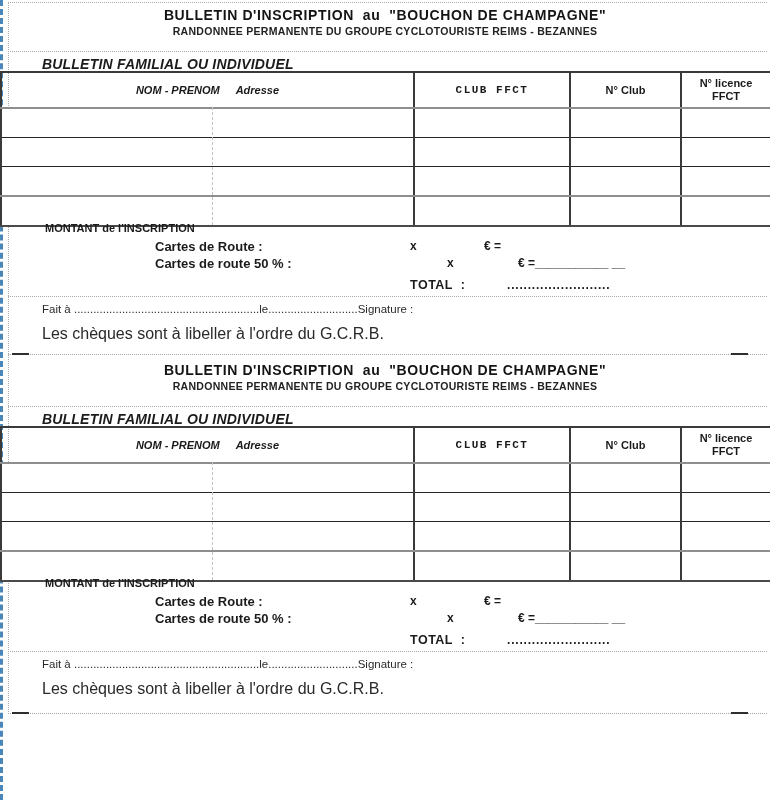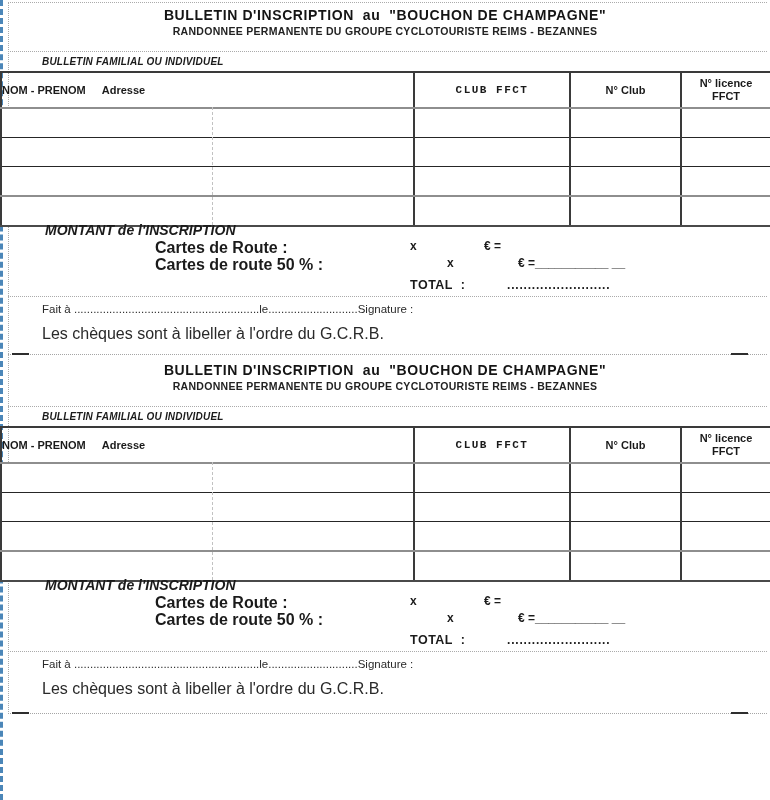--- a/index.html
+++ b/index.html
@@ -16,40 +16,40 @@
   .cut-line{position:absolute;left:0;right:0;height:4px;}
   .cut-line .dots{position:absolute;left:8px;right:3px;top:2px;border-top:1px dotted #a5a5a5;}
   .cut-line .dash{position:absolute;top:1px;width:17px;border-top:2px solid #2e2e2e;}
   .cut-line .dash.left{left:12px;}
   .cut-line .dash.right{right:22px;}
   
   .form-copy{position:absolute;left:0;width:770px;height:355px;}
   .title{left:0;right:0;top:7px;text-align:center;font-weight:bold;font-size:14px;letter-spacing:.6px;color:#141414;}
   .subtitle{left:0;right:0;top:25px;text-align:center;font-weight:bold;font-size:10.5px;letter-spacing:.3px;color:#222;}
   .rule{left:8px;right:3px;top:51px;border-top:1px dotted #ababab;height:0;}
-  .section-label{left:42px;top:56px;font-weight:bold;font-style:italic;font-size:10px;letter-spacing:.2px;}
+  .section-label{left:42px;top:56px;font-weight:bold;font-style:italic;font-size:14px;letter-spacing:.2px;}
   
   .tablewrap{position:absolute;left:0;right:0;top:71px;}
   table.reg{width:100%;border-collapse:collapse;table-layout:fixed;}
   table.reg th, table.reg td{border-left:2px solid #3a3a3a;border-right:2px solid #3a3a3a;padding:0;}
   table.reg th{height:34px;border-top:2px solid #3a3a3a;border-bottom:2px solid #8e8e8e;
     font-size:11px;font-weight:bold;text-align:center;vertical-align:middle;color:#1a1a1a;}
   table.reg td{height:28px;background:#fff;}
   table.reg tr.mid1 td{border-bottom:1px solid #262626;}
   table.reg tr.mid2 td{border-bottom:1px solid #262626;}
   table.reg tr.mid3 td{border-bottom:2px solid #8e8e8e;}
   table.reg tr.last td{border-bottom:2px solid #4a4a4a;}
-  .h-col1{display:flex;align-items:center;gap:16px;}
+  .h-col1{display:flex;justify-content:center;align-items:center;gap:16px;font-style:italic;}
   .h-col2{letter-spacing:1.5px;font-size:10.5px;font-family:Liberation Mono, monospace;}
   .h-col3{font-size:12.5px;}
   .h-col4{font-size:10px;line-height:1.2;}
   .col1-dash{position:absolute;left:212px;top:36px;bottom:2px;width:0;border-left:1px dashed #c2c2c2;}
   
-  .amount-heading{left:45px;top:222px;font-weight:bold;font-style:italic;font-size:14px;}
-  .amt-label{font-weight:bold;font-size:16px;}
+  .amount-heading{left:45px;top:222px;font-weight:bold;font-size:11px;}
+  .amt-label{font-weight:bold;font-size:13px;}
   .amt-x{font-weight:bold;font-size:12px;}
   .amt-euro{font-weight:bold;font-size:12px;}
   .total-label{left:410px;top:278px;font-weight:bold;font-size:12.5px;letter-spacing:.5px;}
   .total-dots{left:507px;top:278px;font-weight:bold;font-size:12px;letter-spacing:.8px;}
   .rule2{left:8px;right:3px;top:296px;border-top:1px dotted #ababab;height:0;}
   .made-at{left:42px;top:303px;font-size:11.5px;color:#2a2a2a;}
   .cheque{left:42px;top:325px;font-size:16px;color:#2a2a2a;}
 </style>
 </head>
 <body>

